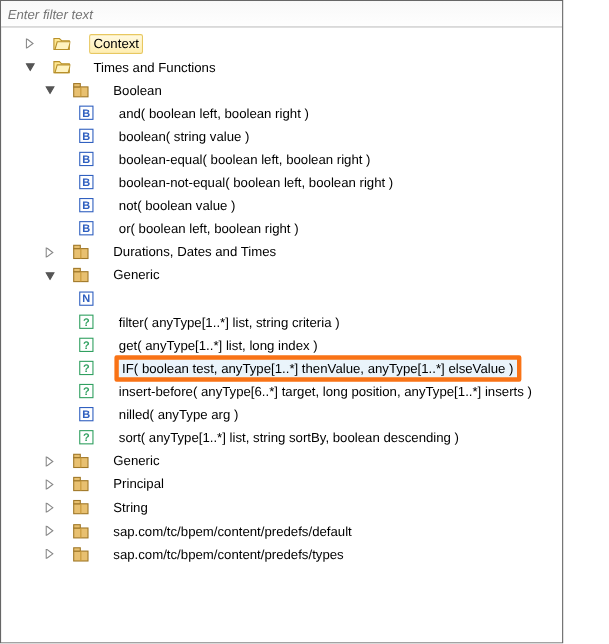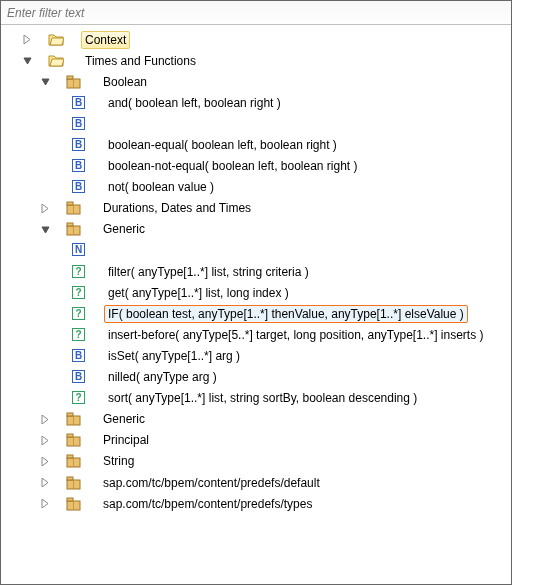--- a/index.html
+++ b/index.html
@@ -7,21 +7,21 @@
   .panel { width: 512px; height: 585px; border: 1px solid #666; background: #fff; overflow: hidden; }
   .filter-input { width: 100%; height: 24px; border: none; border-bottom: 1px solid #c0c0c0; padding: 2px 6px; font-size: 12px; color: #777; font-style: italic; outline: none; background: linear-gradient(#f8f8f8,#fefefe); }
   .tree { padding: 4px 2px 2px 2px; }
   .row { display: flex; align-items: center; height: 21.1px; white-space: nowrap; gap: 13px; }
   .twisty { width: 14px; height: 14px; display: inline-flex; align-items: center; justify-content: center; margin-right: 1px; flex-shrink:0; }
   .twisty svg { width: 9px; height: 9px; }
   .ind { display:inline-block; flex-shrink:0; }
   .icon { width: 16px; height: 16px; margin-right: 4px; flex-shrink:0; display:inline-flex; align-items:center; justify-content:center; }
   .label { color: #000; padding: 1px 3px; border: 1px solid transparent; border-radius: 2px; }
   .label.sel-context { background: linear-gradient(#fff9e0,#ffeeb0); border: 1px solid #e8c860; }
-  .label.sel-if { background: #eaf4fb; border: 1px solid #f97316; text-align: center; }
+  .label.sel-if { background: #eaf4fb; border: 4px solid #f97316; text-align: center; }
 </style>
 </head>
 <body>
 
 <svg width="0" height="0" style="position:absolute">
   <defs>
     <g id="tw-closed">
         <path d="M1 0 L7 4.5 L1 9 Z" fill="none" stroke="#888" stroke-width="1"></path>
       </g>
     <g id="tw-open">
@@ -108,20 +108,21 @@
         </span>
         <span class="label">and( boolean left, boolean right )</span>
       </div>
     <div class="row">
         <span class="ind" style="width:55px"></span>
         <span class="icon">
           <svg width="16" height="16">
             <use href="#fn-b"></use>
           </svg>
         </span>
+        <span class="label">boolean( string value )</span>
       </div>
     <div class="row">
         <span class="ind" style="width:55px"></span>
         <span class="icon">
           <svg width="16" height="16">
             <use href="#fn-b"></use>
           </svg>
         </span>
         <span class="label">boolean-equal( boolean left, boolean right )</span>
       </div>
@@ -136,20 +137,29 @@
       </div>
     <div class="row">
         <span class="ind" style="width:55px"></span>
         <span class="icon">
           <svg width="16" height="16">
             <use href="#fn-b"></use>
           </svg>
         </span>
         <span class="label">not( boolean value )</span>
       </div>
+    <div class="row">
+        <span class="ind" style="width:55px"></span>
+        <span class="icon">
+          <svg width="16" height="16">
+            <use href="#fn-b"></use>
+          </svg>
+        </span>
+        <span class="label">or( boolean left, boolean right )</span>
+      </div>
 
     <div class="row">
       <span class="ind" style="width:22px"></span>
       <span class="twisty">
           <svg>
             <use href="#tw-closed"></use>
           </svg>
         </span>
       <span class="icon">
           <svg width="16" height="16">
@@ -208,30 +218,21 @@
         </span>
         <span class="label sel-if">IF( boolean test, anyType[1..*] thenValue, anyType[1..*] elseValue )</span>
       </div>
     <div class="row">
         <span class="ind" style="width:55px"></span>
         <span class="icon">
           <svg width="16" height="16">
             <use href="#fn-q"></use>
           </svg>
         </span>
-        <span class="label">insert-before( anyType[5..*] target, long position, anyType[1..*] inserts )</span>
-      </div>
-    <div class="row">
-        <span class="ind" style="width:55px"></span>
-        <span class="icon">
-          <svg width="16" height="16">
-            <use href="#fn-b"></use>
-          </svg>
-        </span>
-        <span class="label">isSet( anyType[1..*] arg )</span>
+        <span class="label">insert-before( anyType[6..*] target, long position, anyType[1..*] inserts )</span>
       </div>
     <div class="row">
         <span class="ind" style="width:55px"></span>
         <span class="icon">
           <svg width="16" height="16">
             <use href="#fn-b"></use>
           </svg>
         </span>
         <span class="label">nilled( anyType arg )</span>
       </div>

